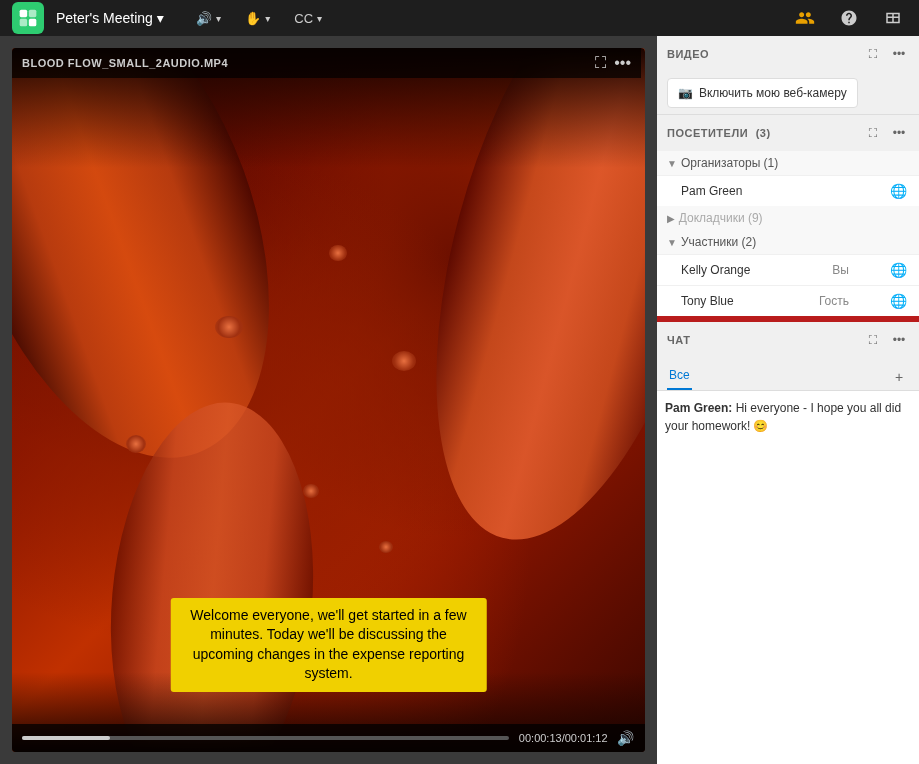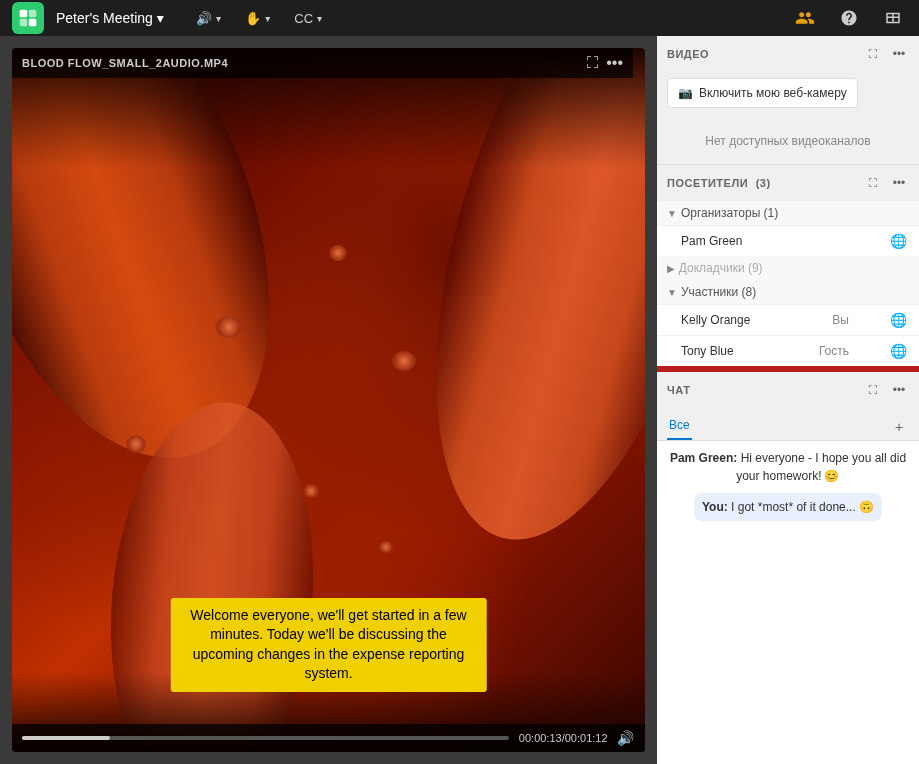--- a/index.html
+++ b/index.html
@@ -104,21 +104,21 @@
       position: relative;
     }
 
     .video-title-bar {
       background: rgba(0,0,0,0.7);
       padding: 6px 10px;
       display: flex;
       align-items: center;
       justify-content: space-between;
       position: absolute;
-      top: 0; left: 0; right: 12px;
+      top: 0; left: 0; right: 4px;
       z-index: 10;
     }
     .video-filename {
       color: #ccc;
       font-size: 11px;
       font-weight: 600;
       letter-spacing: 0.5px;
       text-transform: uppercase;
     }
     .video-title-icons {
@@ -400,23 +400,22 @@
       justify-content: center;
       border-radius: 3px;
     }
 
     .chat-messages {
       flex: 1;
       overflow-y: auto;
       padding: 8px;
       background: #fff;
       display: flex;
-      flex-direction: column;
-      gap: 8px;
-      text-align: center;
+      flex-direction: row;
+      gap: 20px;
     }
 
     .chat-msg {
       font-size: 12px;
       line-height: 1.5;
       color: #333;
     }
     .chat-msg .sender {
       font-weight: 600;
     }
@@ -555,21 +554,20 @@
         <span class="section-title">ВИДЕО</span>
         <div class="section-header-icons">
           <span class="section-icon-btn">⛶</span>
           <span class="section-icon-btn">•••</span>
         </div>
       </div>
       <button class="webcam-btn">
         <span>📷</span>
         <span>Включить мою веб-камеру</span>
       </button>
-      <div class="no-video-text">Нет доступных видеоканалов</div>
     </div>
 
     <div class="attendees-section panel-section">
       <div class="section-header">
         <span class="section-title">
           <span>ПОСЕТИТЕЛИ</span>
           <span style="margin-left:4px;">(3)</span>
         </span>
         <div class="section-header-icons">
           <span class="section-icon-btn">⛶</span>
@@ -586,21 +584,21 @@
         <span class="attendee-icon">🌐</span>
       </div>
 
       <div class="attendee-group-header">
         <span class="chevron-icon">▶</span>
         <span style="color:#aaa;">Докладчики (9)</span>
       </div>
 
       <div class="attendee-group-header">
         <span class="chevron-icon">▼</span>
-        <span>Участники (8)</span>
+        <span>Участники (2)</span>
       </div>
       <div class="attendee-row">
         <span class="attendee-name">Kelly Orange</span>
         <span class="attendee-badge">Вы</span>
         <span class="attendee-icon">🌐</span>
       </div>
       <div class="attendee-row">
         <span class="attendee-name">Tony Blue</span>
         <span class="attendee-badge">Гость</span>
         <span class="attendee-icon">🌐</span>
@@ -618,23 +616,18 @@
 
       <div class="chat-tabs">
         <div class="chat-tab active">Все</div>
         <div class="chat-tab-add">+</div>
       </div>
 
       <div class="chat-messages">
         <div class="chat-msg">
           <span class="sender">Pam Green: </span>Hi everyone - I hope you all did your homework! 😊
         </div>
-        <div class="chat-msg self">
-          <div class="bubble">
-            <span class="sender">You: </span>I got *most* of it done... 🙃
-          </div>
-        </div>
       </div>
 
     </div>
   </div>
 
 </div>
 
 </body></html>

